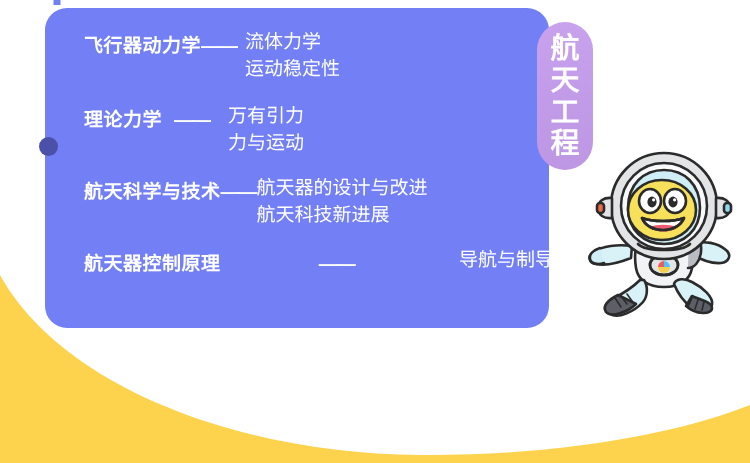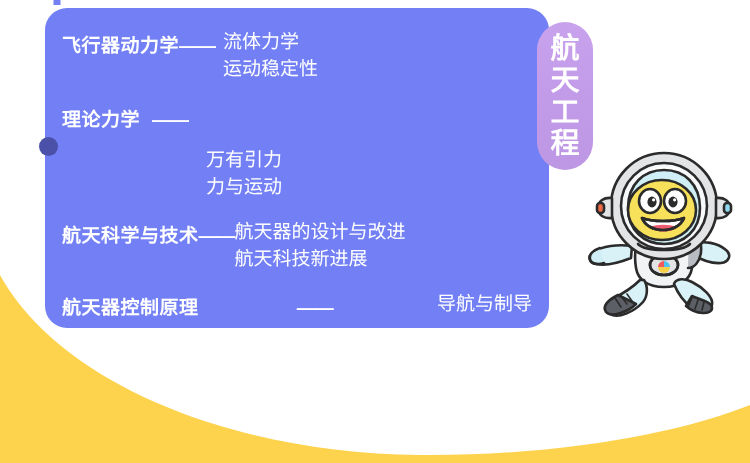--- a/index.html
+++ b/index.html
@@ -80,21 +80,21 @@
     top: 8px;
     width: 504px;
     height: 320px;
     background: #7380f5;
     border-radius: 22px;
     z-index: 2;
   }
 
   .rows {
     position: absolute;
-    left: 62px;
+    left: 84px;
     top: 28px;
     width: 470px;
     z-index: 6;
   }
   .row {
     display: flex;
     align-items: flex-start;
     margin-bottom: 17px;
   }
   .row:last-child { margin-bottom: 0; justify-content: space-between; }
@@ -125,21 +125,21 @@
   .row-item {
     color: #ffffff;
     font-size: 19px;
     font-weight: normal;
     line-height: 27px;
     white-space: nowrap;
   }
 
   
   .row.r1 .row-items { margin-left: 8px; }
-  .row.r2 .row-items { margin-left: 6px; margin-top: 44px; }
+  .row.r2 .row-items { margin-left: 6px; }
   .row.r3 .row-items { margin-left: 0px; }
   .row.r4 .row-items { margin-left: 6px; }
 
   .row.r1 { margin-bottom: 20px; }
   .row.r2 { margin-bottom: 18px; gap: 12px; }
   .row.r3 { margin-bottom: 18px; }
 
   
   .mascot {
     position: absolute;

